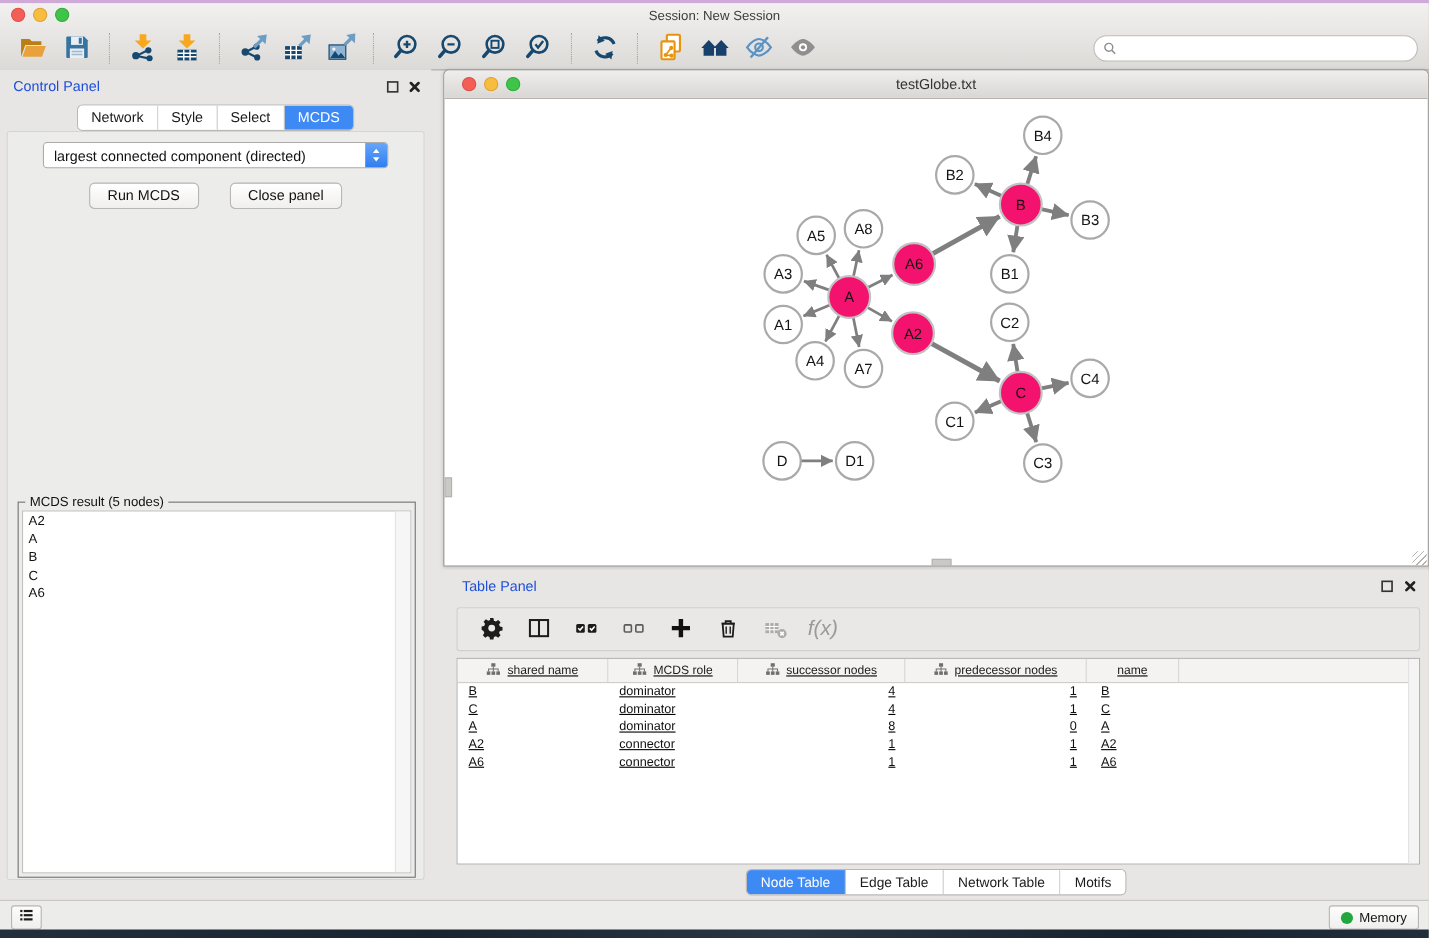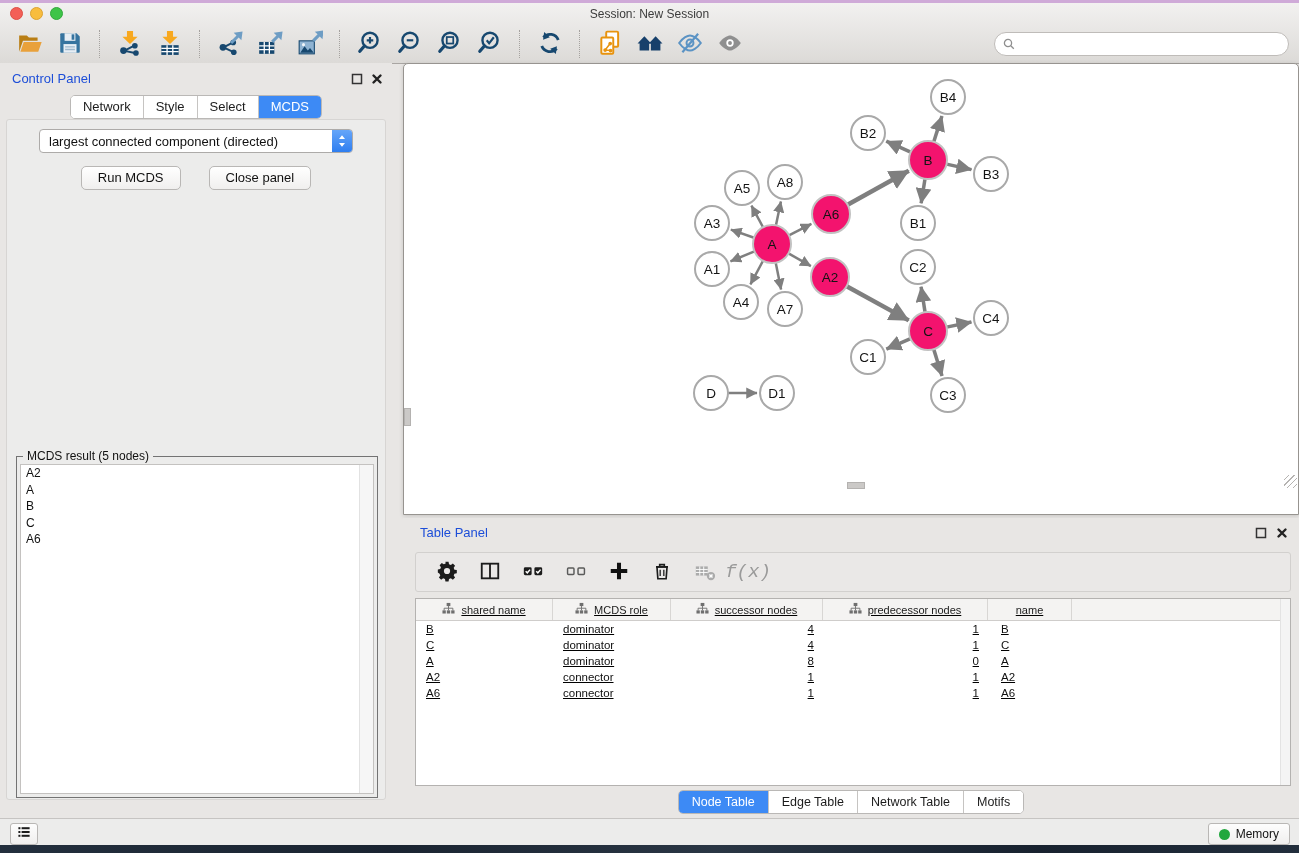--- a/index.html
+++ b/index.html
@@ -76,21 +76,21 @@
   
   .table-panel{position:absolute;left:403px;top:518px;width:896px;height:300px;background:#e8e6e4;}
   .tp-header{position:absolute;left:17px;top:7px;right:10px;display:flex;align-items:center;}
   .tp-header .icons{margin-left:auto;display:flex;gap:7px;}
   .tp-toolbar{position:absolute;left:12px;right:8px;top:34px;height:40px;background:#eae8e7;
               border:1px solid #d2d0ce;border-radius:3px;display:flex;align-items:center;
               gap:17px;padding-left:18px;box-sizing:border-box;}
   .tp-tb-btn{width:26px;height:26px;display:flex;align-items:center;justify-content:center;
              background:transparent;border:none;padding:0;cursor:pointer;}
   .tp-tb-btn svg{width:22px;height:22px;}
-  .fx{font-family:Liberation Mono, monospace;font-style:italic;font-size:19px;color:#9a9a9a;}
+  .fx{font-family:Liberation Sans, sans-serif;font-style:italic;font-size:19px;color:#9a9a9a;}
   .tp-table{position:absolute;left:12px;right:8px;top:80px;height:188px;background:#fff;
             border:1px solid #b4b2b0;box-sizing:border-box;overflow:hidden;text-decoration:underline;}
   .tbl-head{display:grid;grid-template-columns:137px 118px 152px 165px 84px 1fr;
             background:#f4f3f2;border-bottom:1px solid #cfcdcb;height:21px;}
   .tbl-head .hcell{display:flex;align-items:center;justify-content:center;gap:6px;
                    border-right:1px solid #d8d6d4;font-size:11px;color:#1c1c1c;cursor:pointer;
                    position:relative;overflow:hidden;}
   .tbl-head .hcell:last-child{border-right:none;}
   .tbl-head .hcell svg{width:13px;height:13px;flex:0 0 auto;}
   .tbl-row{display:grid;grid-template-columns:137px 118px 152px 165px 84px 1fr;height:16px;
@@ -312,20 +312,28 @@
             <div class="result-item">A</div>
             <div class="result-item">B</div>
             <div class="result-item">C</div>
             <div class="result-item">A6</div>
           </div>
       </div>
     </div>
   </div>
 
   <div class="net-frame">
+    <div class="nf-titlebar">
+      <div class="traffic">
+        <span class="light red"></span>
+        <span class="light yellow"></span>
+        <span class="light green"></span>
+      </div>
+      <div class="nf-title">testGlobe.txt</div>
+    </div>
     <div class="nf-content">
       <svg id="graph-svg" width="894" height="425" viewBox="0 0 894 425">
           <defs>
             <marker id="arw" markerWidth="4.5" markerHeight="4.5" refX="4.3" refY="2.25" orient="auto" markerUnits="strokeWidth">
               <path d="M0 0L4.5 2.25L0 4.5z" fill="#7F7F7F"></path>
             </marker>
           </defs>
           <line x1="359.02779316220705" y1="163.25188056945314" x2="347.44442825030836" y2="141.62959940057564" stroke="#7F7F7F" stroke-width="2.5" marker-end="url(#arw)"></line>
           <line x1="371.89908204164846" y1="161.40437795521498" x2="376.89570311405424" y2="137.57433899451055" stroke="#7F7F7F" stroke-width="2.5" marker-end="url(#arw)"></line>
           <line x1="350.06669122904566" y1="173.723341930166" x2="326.8771671273204" y2="165.6070084945621" stroke="#7F7F7F" stroke-width="2.5" marker-end="url(#arw)"></line>

